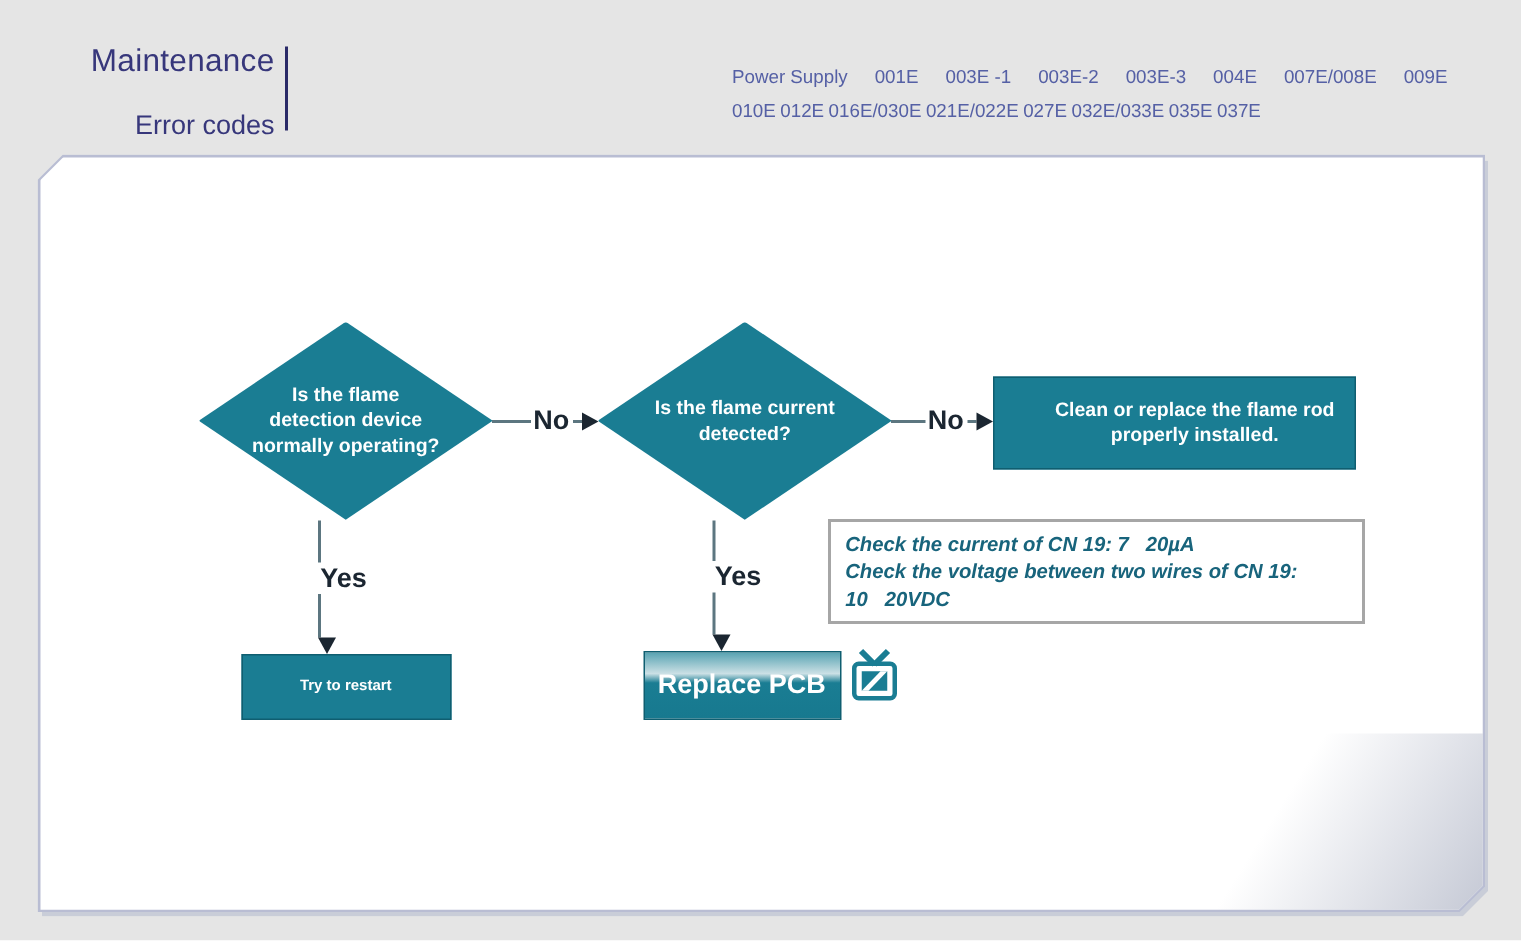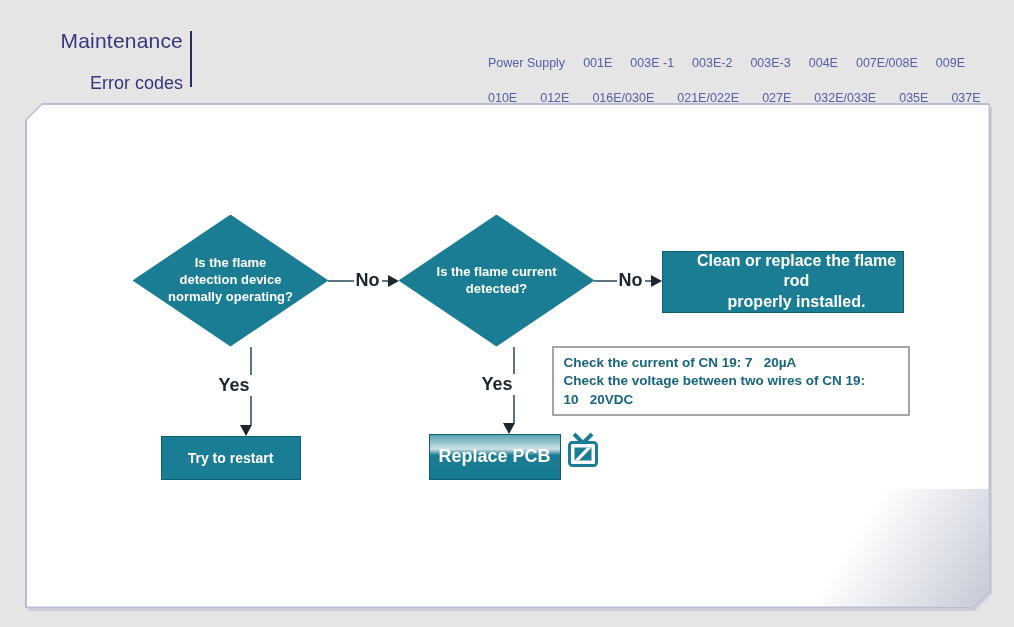--- a/index.html
+++ b/index.html
@@ -10,22 +10,22 @@
   
   .brand { position:absolute; top:29px; left:0; width:183px; text-align:right; color:#37377B; }
   .brand-title { font-size:21px; letter-spacing:.2px; }
   .brand-sub   { font-size:18px; margin-top:20px; }
   .hdr-divider { position:absolute; left:190px; top:31px; width:2px; height:56px; background:#2A2A68; }
   .code-title  { position:absolute; left:201px; top:30px; font-size:42px; font-weight:bold;
                  color:#2A2A68; line-height:1.1; letter-spacing:.5px; }
 
   .nav { position:absolute; left:488px; top:40px; width:510px; color:#5560A5; font-size:12.5px; }
   .nav-row { display:flex; gap:18px; line-height:23px; white-space:nowrap; }
-  .nav-row.second { gap:23px; }
-  .nav-item { cursor:pointer;margin-top:12px; }
+  .nav-row.second { gap:3px; }
+  .nav-item { cursor:pointer; }
 
   
   .panel-shadow { position:absolute; left:28px; top:107px; width:964px; height:504px;
     clip-path:polygon(17px 0,100% 0,100% calc(100% - 17px),calc(100% - 17px) 100%,0 100%,0 17px);
     background:#c9cdd8; }
   .panel { position:absolute; left:25px; top:103px; width:965px; height:505px;
     clip-path:polygon(17px 0,100% 0,100% calc(100% - 17px),calc(100% - 17px) 100%,0 100%,0 17px);
     background:#B9BDD3; }
   .panel-inner { position:absolute; left:1.5px; top:1.5px; right:1.5px; bottom:1.5px;
     clip-path:polygon(16px 0,100% 0,100% calc(100% - 16px),calc(100% - 16px) 100%,0 100%,0 16px);
@@ -45,39 +45,39 @@
 
   .hconn { position:absolute; display:flex; align-items:center; height:16px; }
   .hc1 { left:301px; top:168px; width:71px; }
   .hc2 { left:567px; top:168px; width:68px; }
   .hline { height:2px; background:#5C7680; flex:1 1 auto; }
   .hline.short { flex:0 0 6px; }
   .conn-label { font-weight:bold; font-size:18px; color:#1B2631; padding:0 2px; }
   .tri-right { width:0; height:0; border-top:6px solid transparent;
     border-bottom:6px solid transparent; border-left:11px solid #1B2631; }
 
-  .vconn { position:absolute; display:flex; flex-direction:column; align-items:flex-end; width:40px; }
+  .vconn { position:absolute; display:flex; flex-direction:column; align-items:flex-start; width:40px; }
   .vc1 { left:185px; top:242px; height:89px; }
   .vc2 { left:448px; top:242px; height:87px; }
   .vline { width:2px; background:#5C7680; flex:1 1 auto; }
   .tri-down { width:0; height:0; border-left:6px solid transparent;
     border-right:6px solid transparent; border-top:11px solid #1B2631; }
 
   .action-box { position:absolute; background:#1A7D93; color:#fff; font-weight:bold;
     display:flex; flex-direction:column; align-items:center; justify-content:center;
     text-align:center; border:1px solid #0F5E70; }
-  .clean-box { left:635px; top:146px; width:242px; height:62px; font-size:16px; line-height:1.26;padding-left:28px; }
-  .restart-box { left:134px; top:331px; width:140px; height:44px; font-size:14px; }
+  .clean-box { left:635px; top:146px; width:242px; height:62px; font-size:13px; line-height:1.26;padding-left:28px; }
+  .restart-box { left:134px; top:331px; width:140px; height:44px; font-size:10px; }
   .pcb-box { left:402px; top:329px; width:132px; height:46px; font-size:18px;
     background:linear-gradient(180deg,#58A3B2 0%,#CBE0E5 32%,#1A7D93 46%,#17798F 100%); }
 
   .note-box { position:absolute; left:525px; top:241px; width:358px; height:70px;
     background:#fff; border:2px solid #A6A6A6; color:#18647C; font-weight:bold;
     font-size:13.5px; line-height:1.38; padding:6px 10px; }
-  .note-line { white-space:pre; }
+  .note-line { white-space:pre;font-style:italic; }
 
   .tv-icon { position:absolute; left:539px; top:327px; width:34px; height:37px; cursor:pointer; }
 </style>
 </head>
 <body>
 
 <div class="stage">
 
   <div class="brand">
     <div class="brand-title">Maintenance</div>

